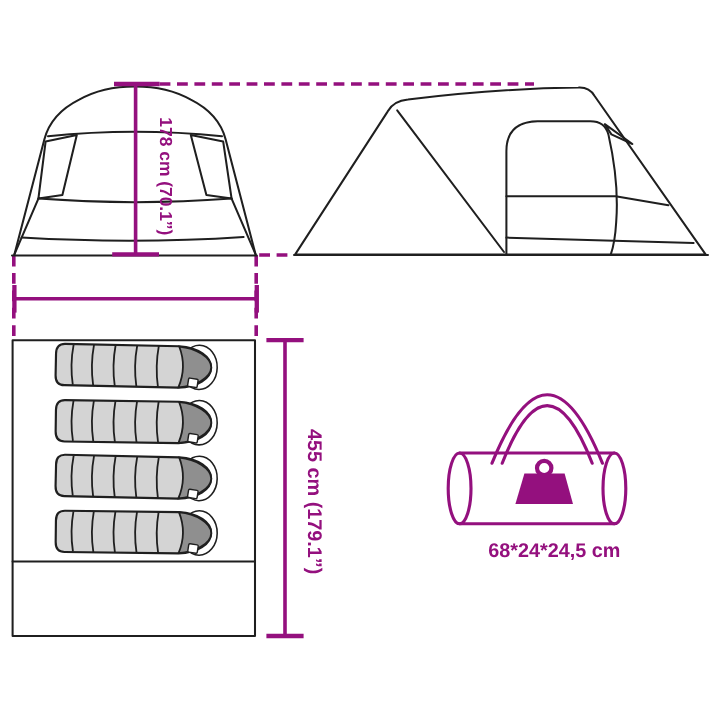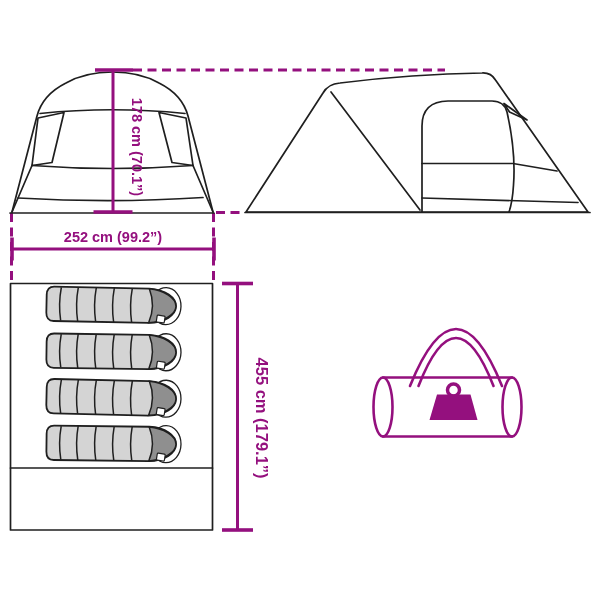--- a/index.html
+++ b/index.html
@@ -121,17 +121,17 @@
       <line class="bagln" x1="383" y1="377.5" x2="512" y2="377.5"></line>
       <line class="bagln" x1="383" y1="436.5" x2="512" y2="436.5"></line>
       <ellipse class="bagln" fill="#ffffff" cx="383" cy="407" rx="9.5" ry="29.5"></ellipse>
       <ellipse class="bagln" fill="#ffffff" cx="512" cy="407" rx="9.5" ry="29.5"></ellipse>
       <circle cx="453.5" cy="390" r="6" fill="none" stroke="#94107E" stroke-width="3.5"></circle>
       <path d="M437,394.5 L470.5,394.5 L477.5,420 L429.5,420 Z" fill="#94107E"></path>
     </g>
   </svg>
 
   <div class="label rot height">178 cm (70.1”)</div>
-  <div class="label width">252 cm (99.2”)</div>
   <div class="label rot length">455 cm (179.1”)</div>
   <div class="label weight">8.55KG</div>
+  <div class="label size">68*24*24,5 cm</div>
 
 </div>
 
 </body></html>

